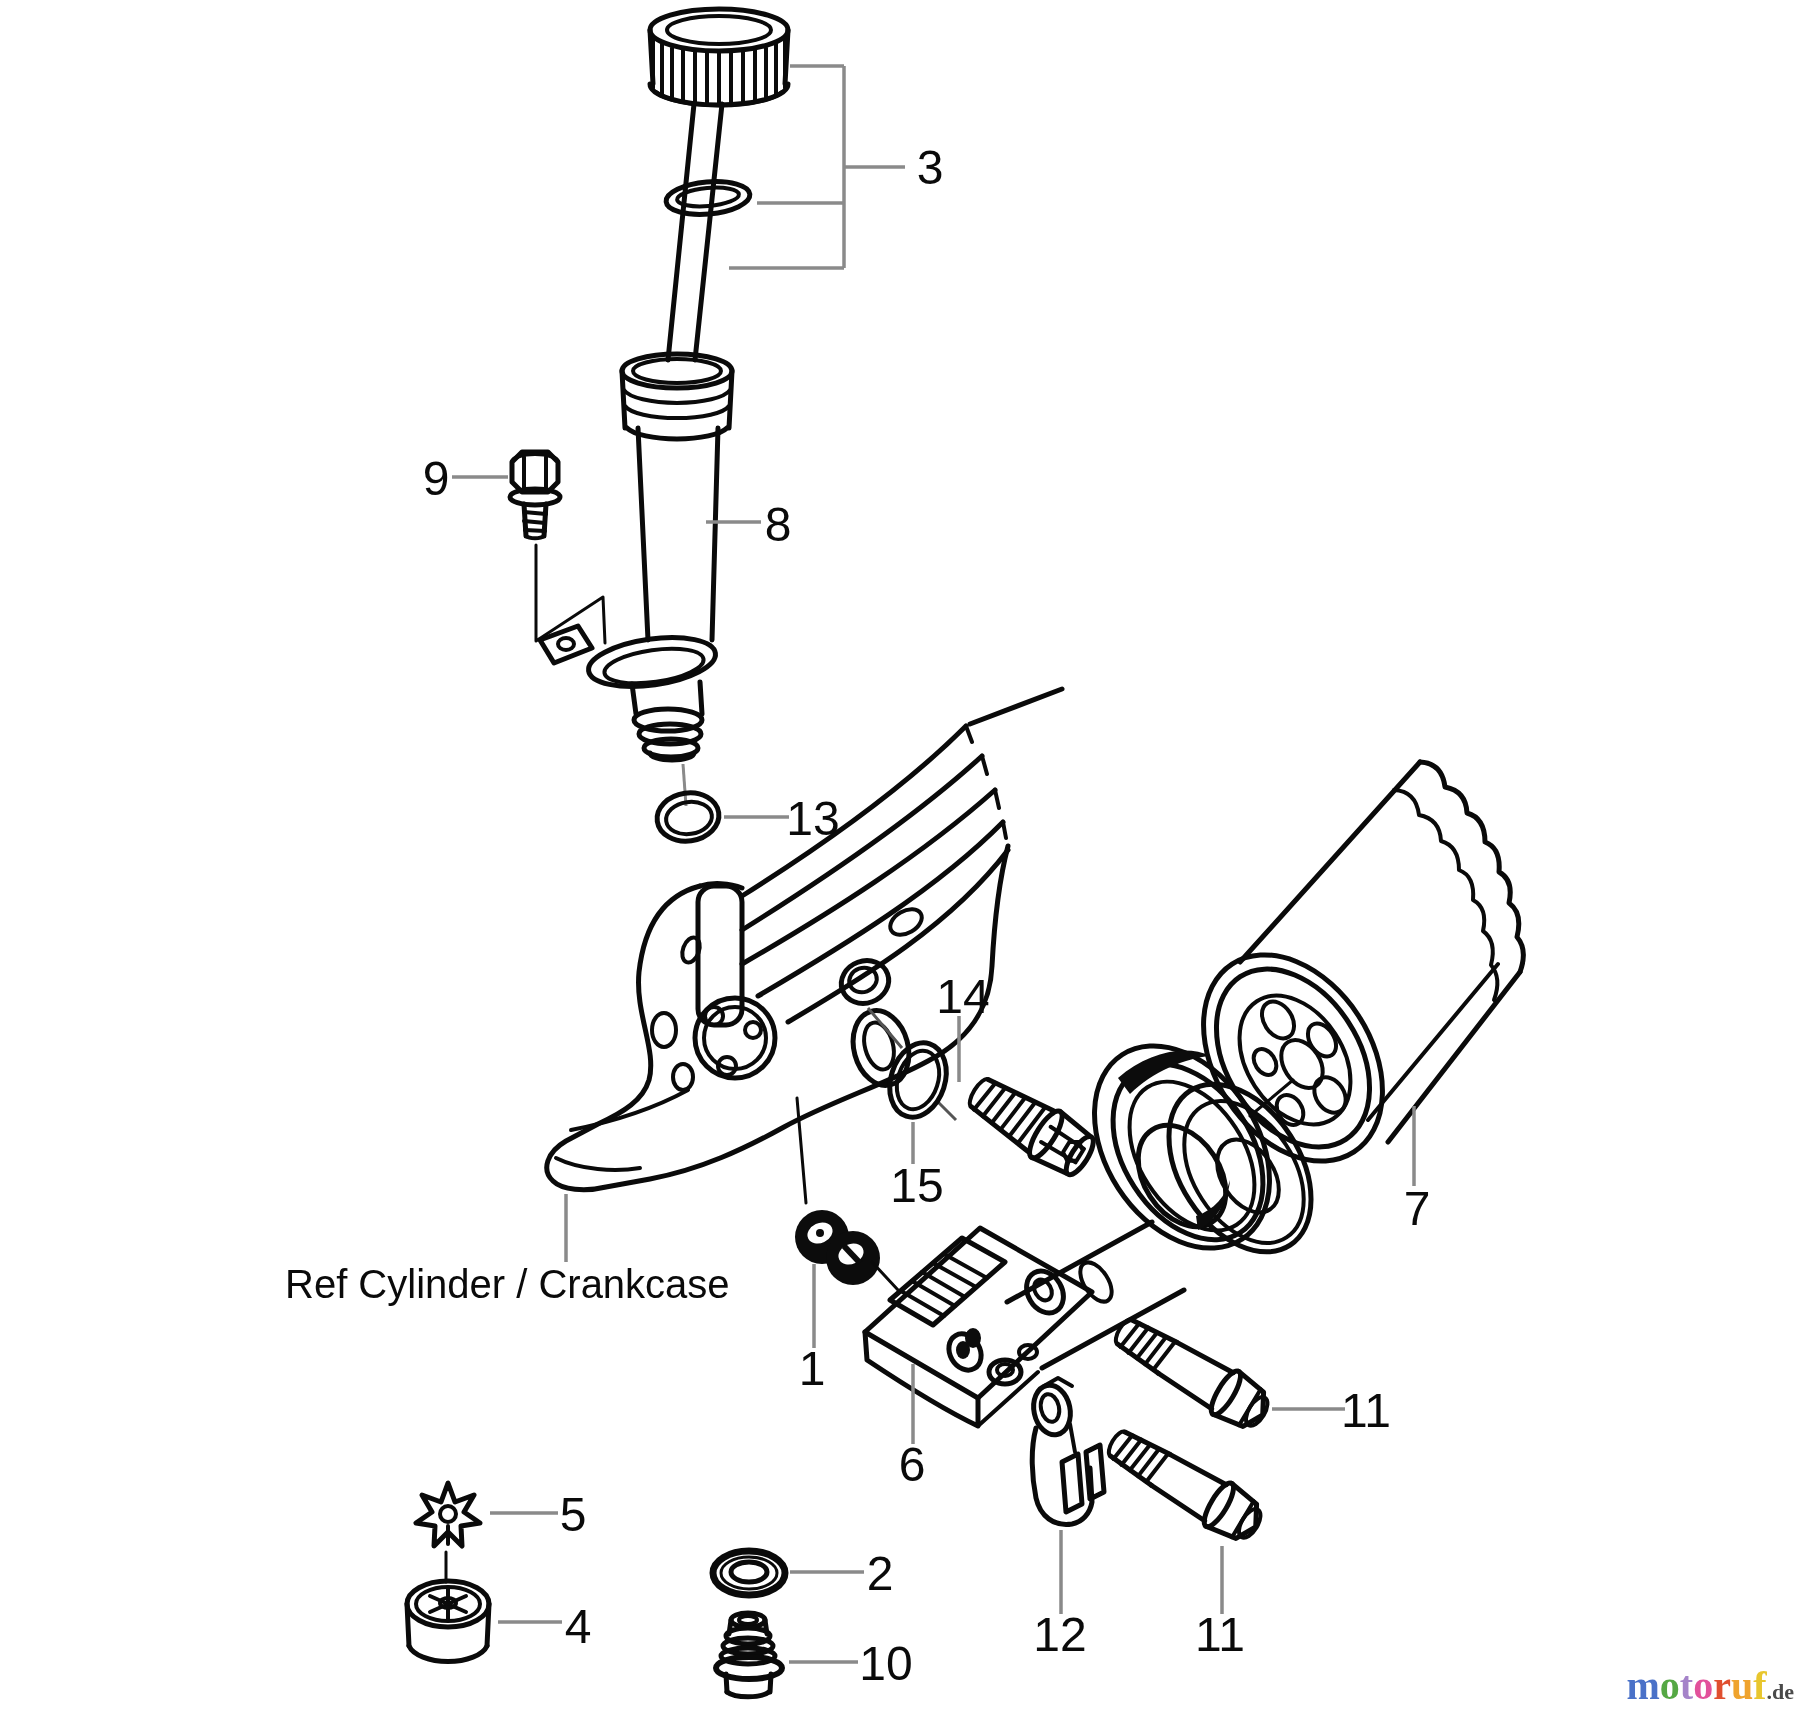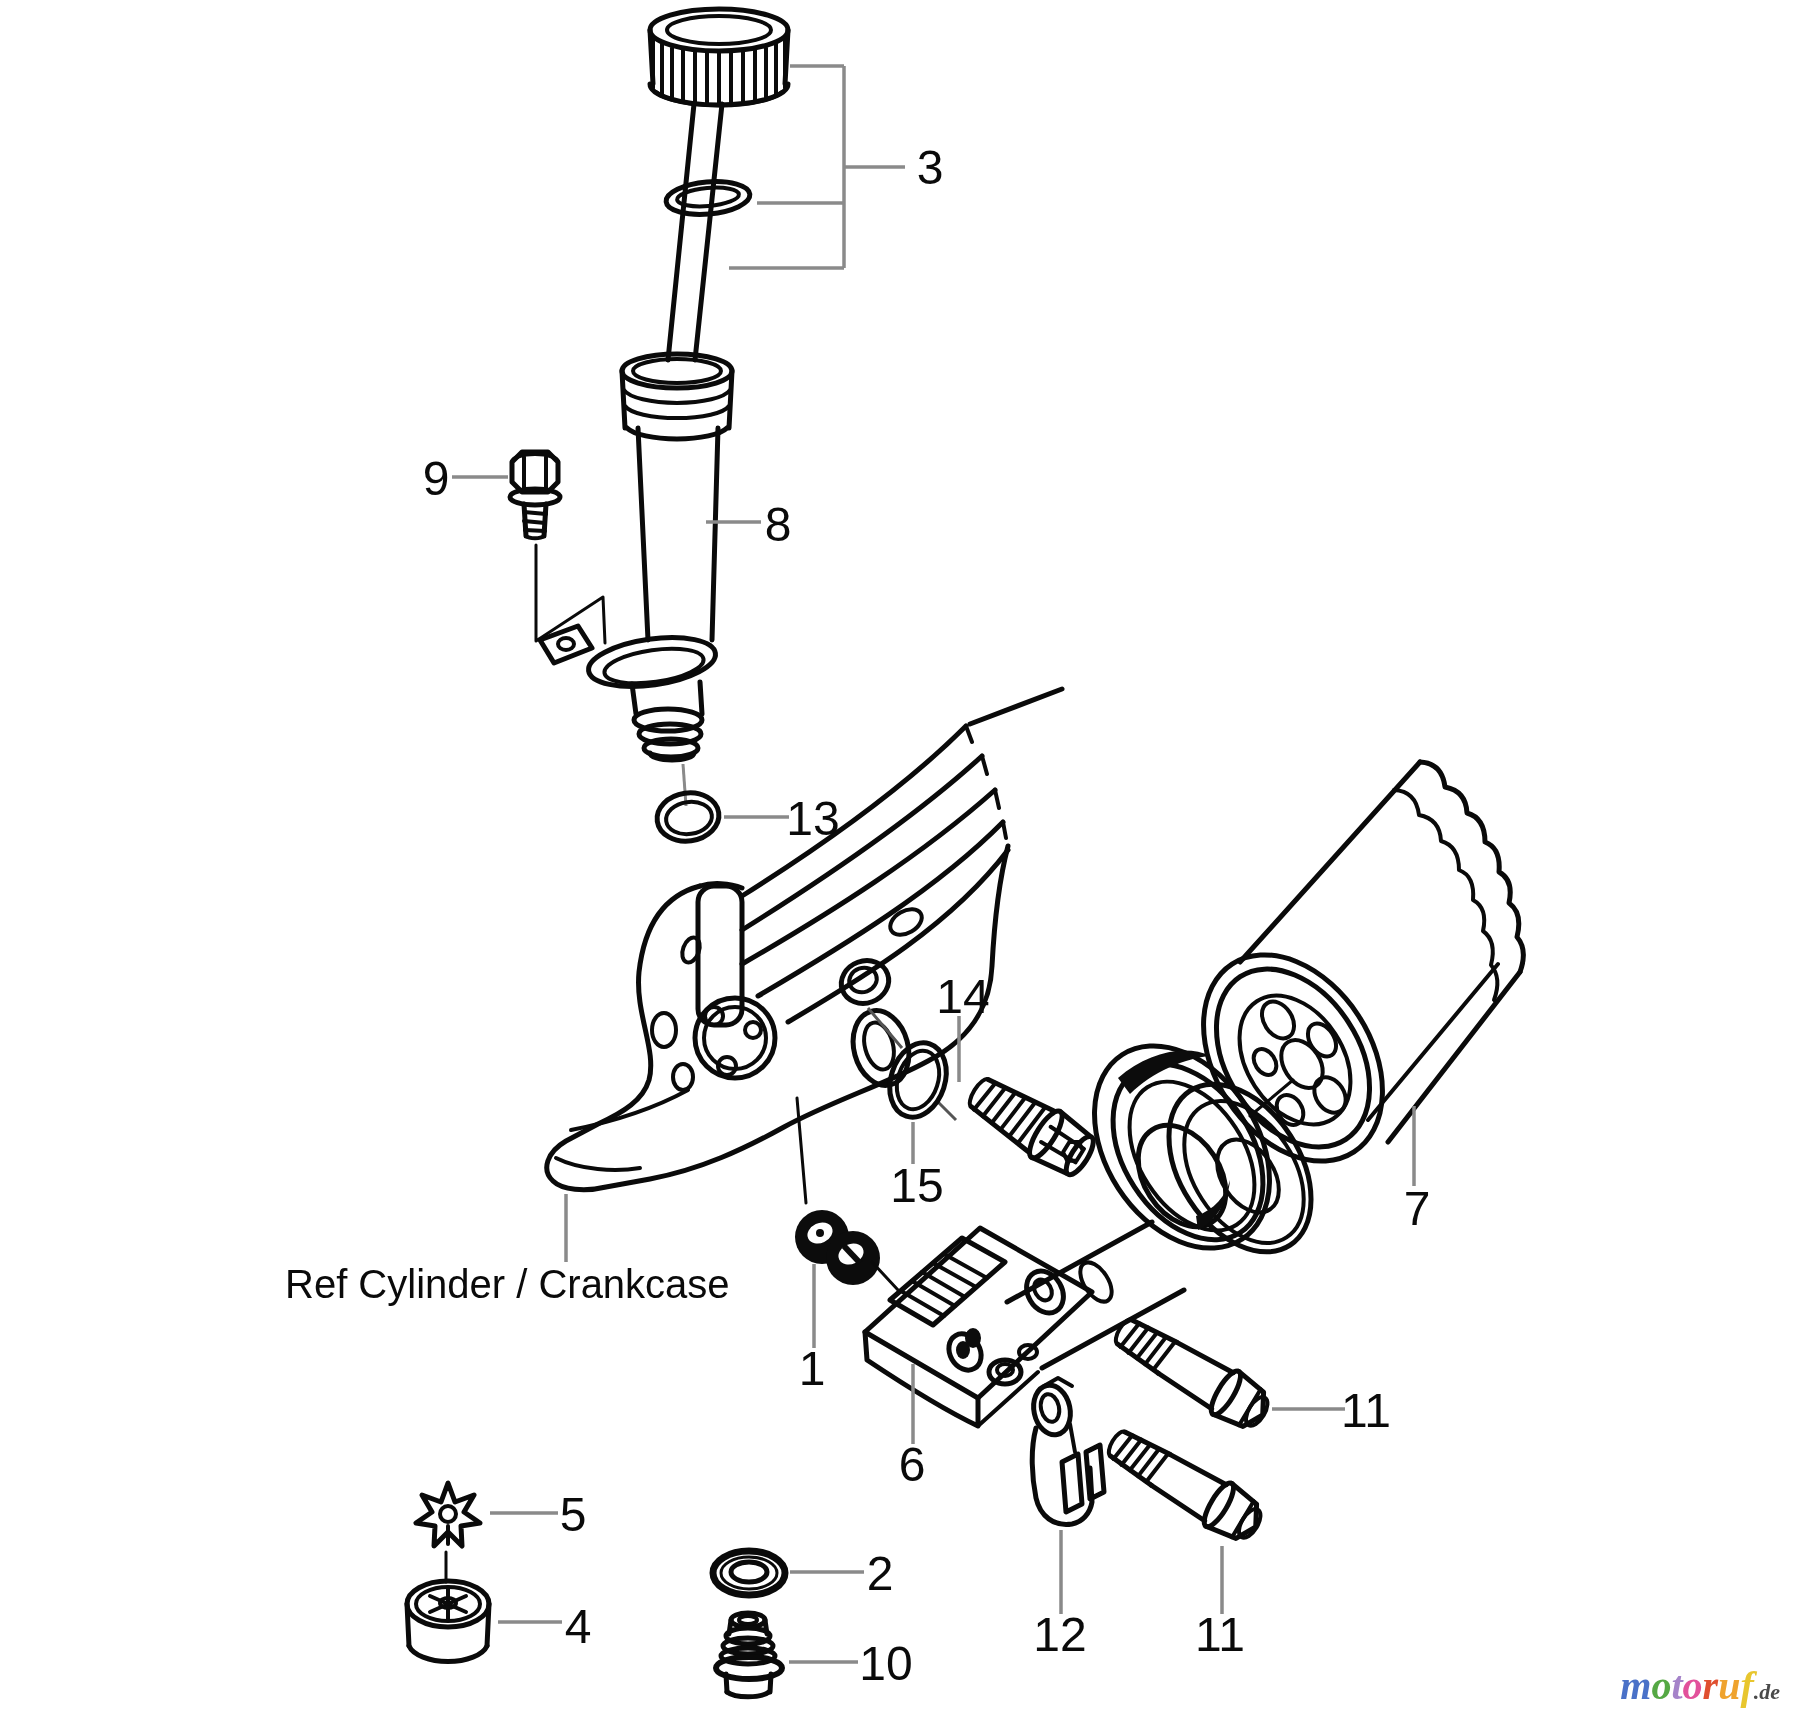--- a/index.html
+++ b/index.html
@@ -4,23 +4,23 @@
 <style>
   html,body{margin:0;padding:0;background:#ffffff;}
   body{width:1800px;height:1715px;position:relative;overflow:hidden;
        font-family:"Liberation Sans", sans-serif;}
   #stage{position:absolute;left:0;top:0;}
   svg text{font-family:"Liberation Sans", sans-serif;fill:#0a0a0a;}
   .ink{stroke:#0a0a0a;fill:none;stroke-linecap:round;stroke-linejoin:round;}
   .w5{stroke-width:5;} .w4{stroke-width:4;} .w3{stroke-width:3;}
   .fillink{fill:#0c0c0c;stroke:none;}
   .fillwhite{fill:#ffffff;stroke:none;}
-  #watermark{position:absolute;right:20px;bottom:6px;
+  #watermark{position:absolute;right:6px;bottom:6px;
      font-family:"Liberation Serif", serif;font-weight:bold;font-size:40px;
-     letter-spacing:0px;white-space:nowrap;font-style:italic;}
+     letter-spacing:0px;white-space:nowrap;}
   #watermark .suffix{font-size:22px;font-weight:bold;}
 </style>
 </head>
 <body>
 
 <svg id="stage" width="1800" height="1715" viewBox="0 0 1800 1715" xmlns="http://www.w3.org/2000/svg">
 
   <g>
     <ellipse class="ink w5" cx="719" cy="30" rx="69" ry="21"></ellipse>
     <ellipse class="ink w4" cx="719" cy="30" rx="52" ry="14"></ellipse>

